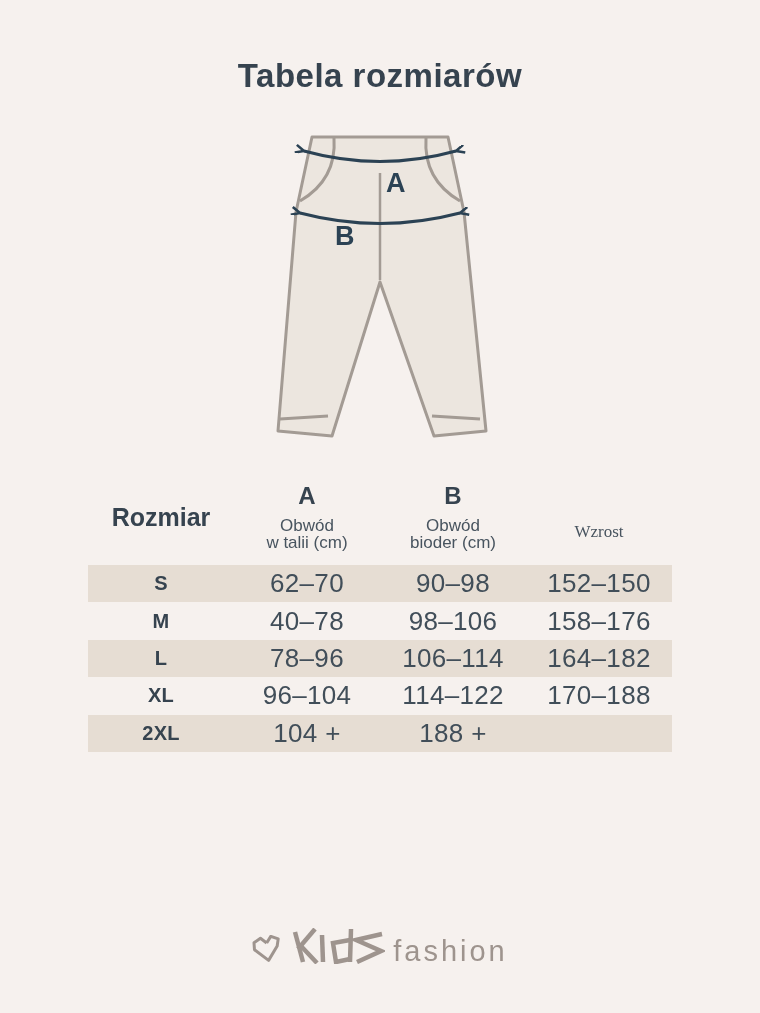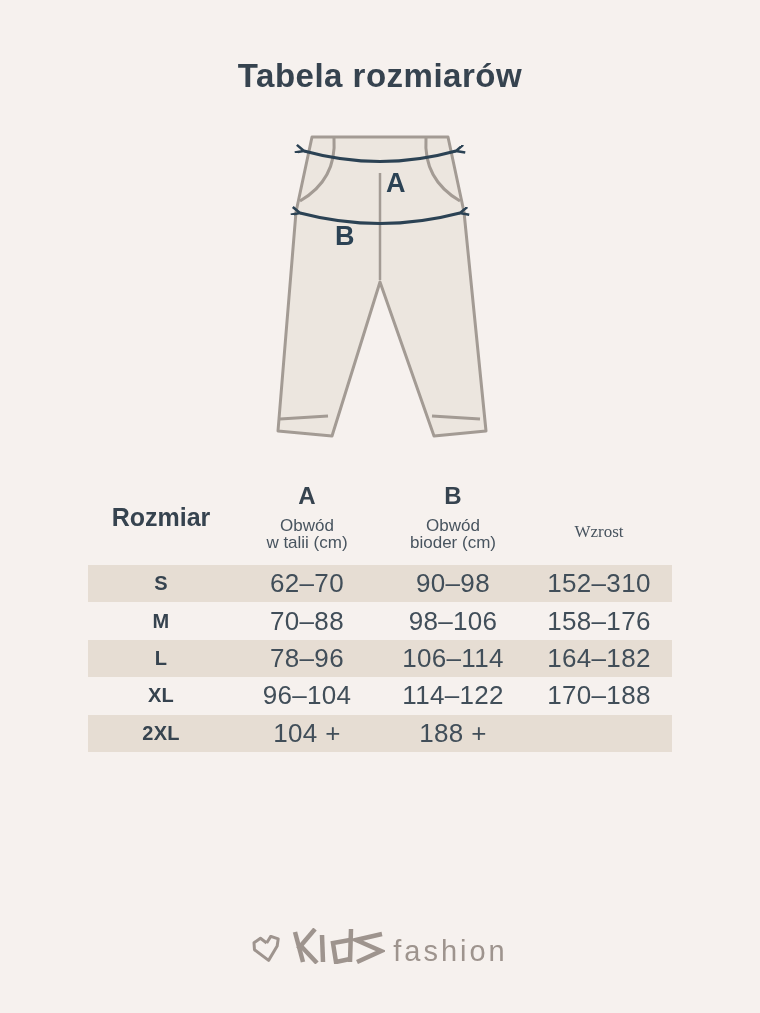--- a/index.html
+++ b/index.html
@@ -99,25 +99,25 @@
         <div>bioder (cm)</div>
       </div>
       <div class="h-sub col-h">Wzrost</div>
     </div>
 
     <div class="tbody">
       <div class="trow shade">
         <div class="cell size">S</div>
         <div class="cell">62–70</div>
         <div class="cell">90–98</div>
-        <div class="cell">152–310</div>
+        <div class="cell">152–150</div>
       </div>
       <div class="trow">
         <div class="cell size">M</div>
-        <div class="cell">70–88</div>
+        <div class="cell">40–78</div>
         <div class="cell">98–106</div>
         <div class="cell">158–176</div>
       </div>
       <div class="trow shade">
         <div class="cell size">L</div>
         <div class="cell">78–96</div>
         <div class="cell">106–114</div>
         <div class="cell">164–182</div>
       </div>
       <div class="trow">

